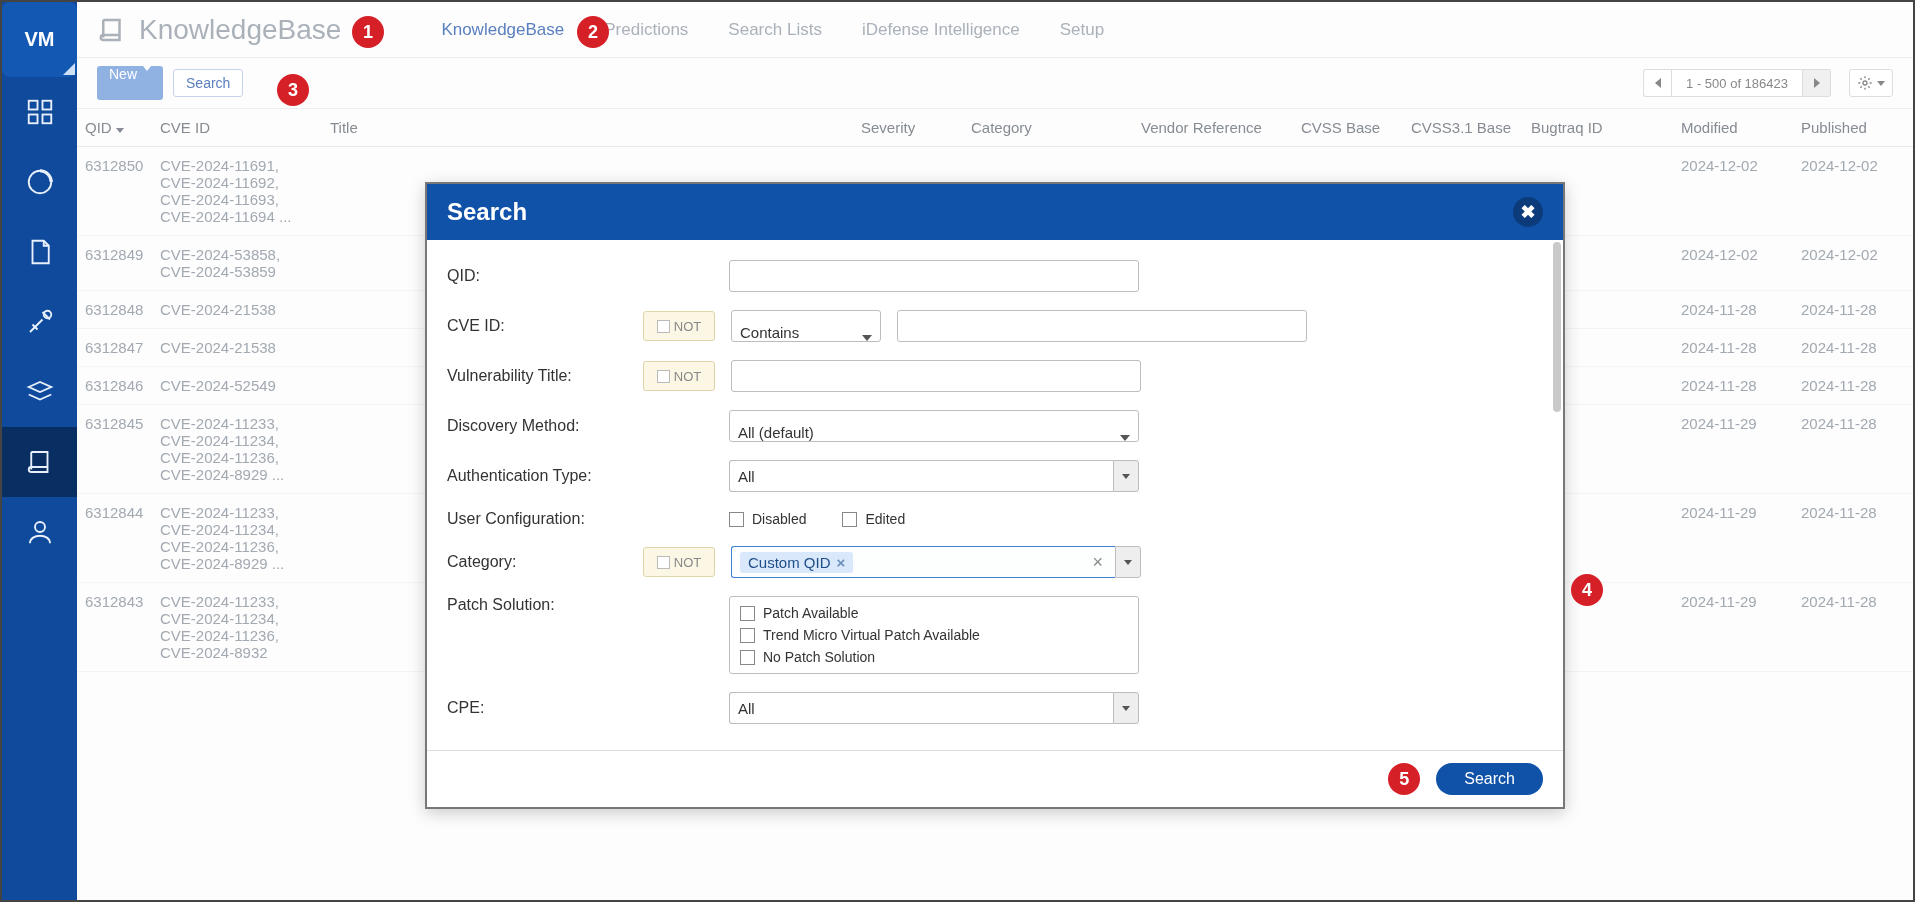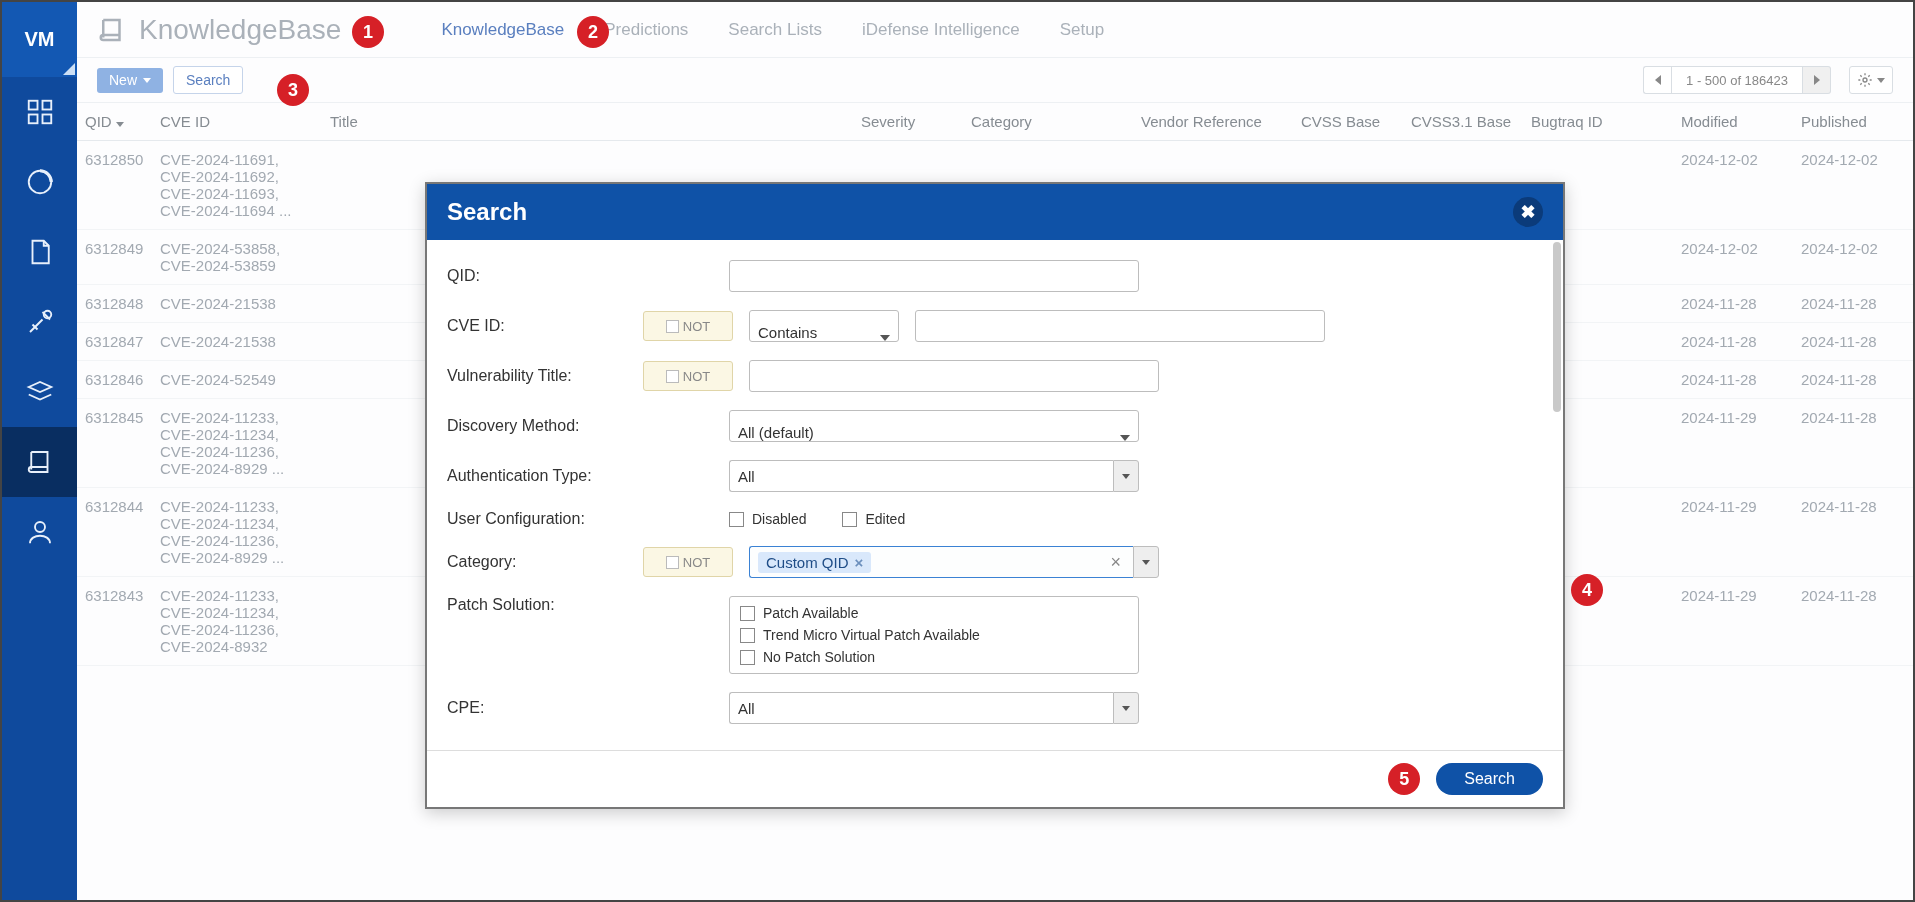--- a/index.html
+++ b/index.html
@@ -1,40 +1,40 @@
 <!DOCTYPE html>
 <html><head>
 <meta charset="utf-8">
 <style>
   * { box-sizing: border-box; margin: 0; padding: 0; }
   html, body { height: 100%; font-family: Arial, Helvetica, sans-serif; font-size: 14px; color: #333; }
   body { display: flex; flex-direction: row; overflow: hidden; border: 2px solid #444; background: #f9f9f9; width: 1915px; height: 902px; transform-origin: top left; }
 
   
   .left-rail { width: 75px; background: #0f4a9d; display: flex; flex-direction: column; align-items: stretch; color: #fff; }
-  .rail-logo { height: 75px; display: flex; align-items: center; justify-content: center; font-weight: bold; font-size: 20px; background:#1358b3; position:relative; }
+  .rail-logo { height: 75px; display: flex; align-items: center; justify-content: center; font-weight: bold; font-size: 20px; background:#1358b3; position:relative;border-radius:8px; }
   .rail-logo .corner { position: absolute; bottom: 2px; right: 2px; width: 0; height: 0; border-left: 12px solid transparent; border-bottom: 12px solid #cde0f5; }
   .rail-item { height: 70px; display: flex; align-items: center; justify-content: center; cursor: pointer; }
   .rail-item svg { width: 30px; height: 30px; stroke: #e8f0fb; fill: none; stroke-width: 1.5; }
   .rail-item.active { background: #092e61; }
 
   
   .main { flex: 1; display: flex; flex-direction: column; background: #fdfdfe; min-width: 0; }
 
   
   .header { display: flex; align-items: center; height: 56px; padding: 0 20px; border-bottom: 1px solid #edf0f3; gap: 30px; }
   .header-title-wrap { display: flex; align-items: center; gap: 12px; color: #aab1b9; font-size: 28px; font-weight: 400; }
   .header-title-wrap svg { width: 30px; height: 30px; stroke: #aab1b9; fill: none; stroke-width: 2; }
   .tabs { display: flex; gap: 40px; margin-left: 70px; }
   .tab { color: #aab1b9; font-size: 17px; cursor: pointer; white-space: nowrap; }
   .tab.active { color: #5a7fbf; font-weight: 500; }
 
   
   .toolbar { display: flex; align-items: center; padding: 8px 20px; gap: 10px; border-bottom: 1px solid #edf0f3; }
-  .btn-primary-soft { background: #8fb2e3; color: #fff; border: none; border-radius: 3px; height: 25px; padding: 0 12px; cursor: pointer; display: inline-flex; align-items: center; gap: 6px; font-size: 14px; }
+  .btn-primary-soft { background: #8fb2e3; color: #fff; border: none; border-radius: 3px; height: 34px; padding: 0 12px; cursor: pointer; display: inline-flex; align-items: flex-start; gap: 6px; font-size: 14px; }
   .btn-outline { background: #fff; color: #5a7fbf; border: 1px solid #c5d4ea; border-radius: 3px; height: 28px; padding: 0 12px; cursor: pointer; font-size: 14px; }
   .toolbar-spacer { flex: 1; }
   .pager { display: flex; align-items: center; padding-left: 36px; }
   .pager-part { height: 28px; border: 1px solid #d9dee3; background:#fff; display: flex; align-items: center; justify-content: center; color:#888; }
   .pager-left { width: 28px; border-radius: 3px 0 0 3px; border-right: none; }
   .pager-text { padding: 0 14px; font-size: 13px; }
   .pager-right { width: 28px; border-radius: 0 3px 3px 0; border-left: none; background:#f0f0f0; color:#888; }
   .gear { width: 44px; height: 28px; border: 1px solid #d9dee3; border-radius: 3px; margin-left: 8px; display: flex; align-items: center; justify-content: center; color:#888; background:#fff; gap:4px; }
 
   
@@ -50,21 +50,21 @@
   
   .modal-overlay { position: absolute; inset: 0; display: flex; align-items: flex-start; justify-content: center; pointer-events: none; }
   .modal { margin-top: 180px; width: 1140px; background: #fff; border: 2px solid #777; box-shadow: 0 4px 16px rgba(0,0,0,.2); pointer-events: auto; display: flex; flex-direction: column; }
   .modal-header { background: #0f52a7; color: #fff; height: 56px; display: flex; align-items: center; justify-content: space-between; padding: 0 20px; font-size: 24px; font-weight: 600; }
   .modal-close { width: 30px; height: 30px; border-radius: 50%; background: #0b3b7a; color: #fff; display:flex; align-items:center; justify-content:center; cursor:pointer; font-weight:bold; font-size:18px; }
   .modal-body { padding: 20px 20px 8px 20px; position: relative; }
   .modal-body .scroll { position:absolute; right:2px; top:2px; width:8px; height:170px; background:#c9c9c9; border-radius:4px; }
   .form-row { display: flex; align-items: center; margin-bottom: 18px; gap: 16px; }
   .form-row.tall { align-items: flex-start; }
   .form-label { width: 180px; font-size: 16px; color:#333; }
-  .not-chip { width: 90px; height: 30px; border: 1px solid #e0d5a8; background: #fbf7e4; border-radius: 3px; display: flex; align-items: center; justify-content: center; gap: 4px; font-size: 13px; color:#888; }
+  .not-chip { width: 72px; height: 30px; border: 1px solid #e0d5a8; background: #fbf7e4; border-radius: 3px; display: flex; align-items: center; justify-content: center; gap: 4px; font-size: 13px; color:#888; }
   .not-chip .box { width:13px; height:13px; border:1px solid #bbb; background:#fff; }
   .not-placeholder { width:70px; }
   .control { height: 32px; border: 1px solid #bdbdbd; border-radius: 3px; background: #fff; padding: 0 8px; font-size: 15px; color:#333; }
   .control.w-lg { width: 410px; }
   .control.w-md { width: 150px; }
   .select { display: inline-flex; align-items: flex-end; justify-content: space-between; cursor: pointer; }
   .select .chev { width:0; height:0; border-left:5px solid transparent; border-right:5px solid transparent; border-top:6px solid #555; }
   .combo { display: inline-flex; }
   .combo .control { border-top-right-radius:0; border-bottom-right-radius:0; border-right:none; flex:1; display:flex; align-items:center; gap:6px; }
   .combo .addon { width:26px; height:32px; border:1px solid #bdbdbd; background:#eee; display:flex; align-items:center; justify-content:center; border-radius:0 3px 3px 0; cursor:pointer; }

